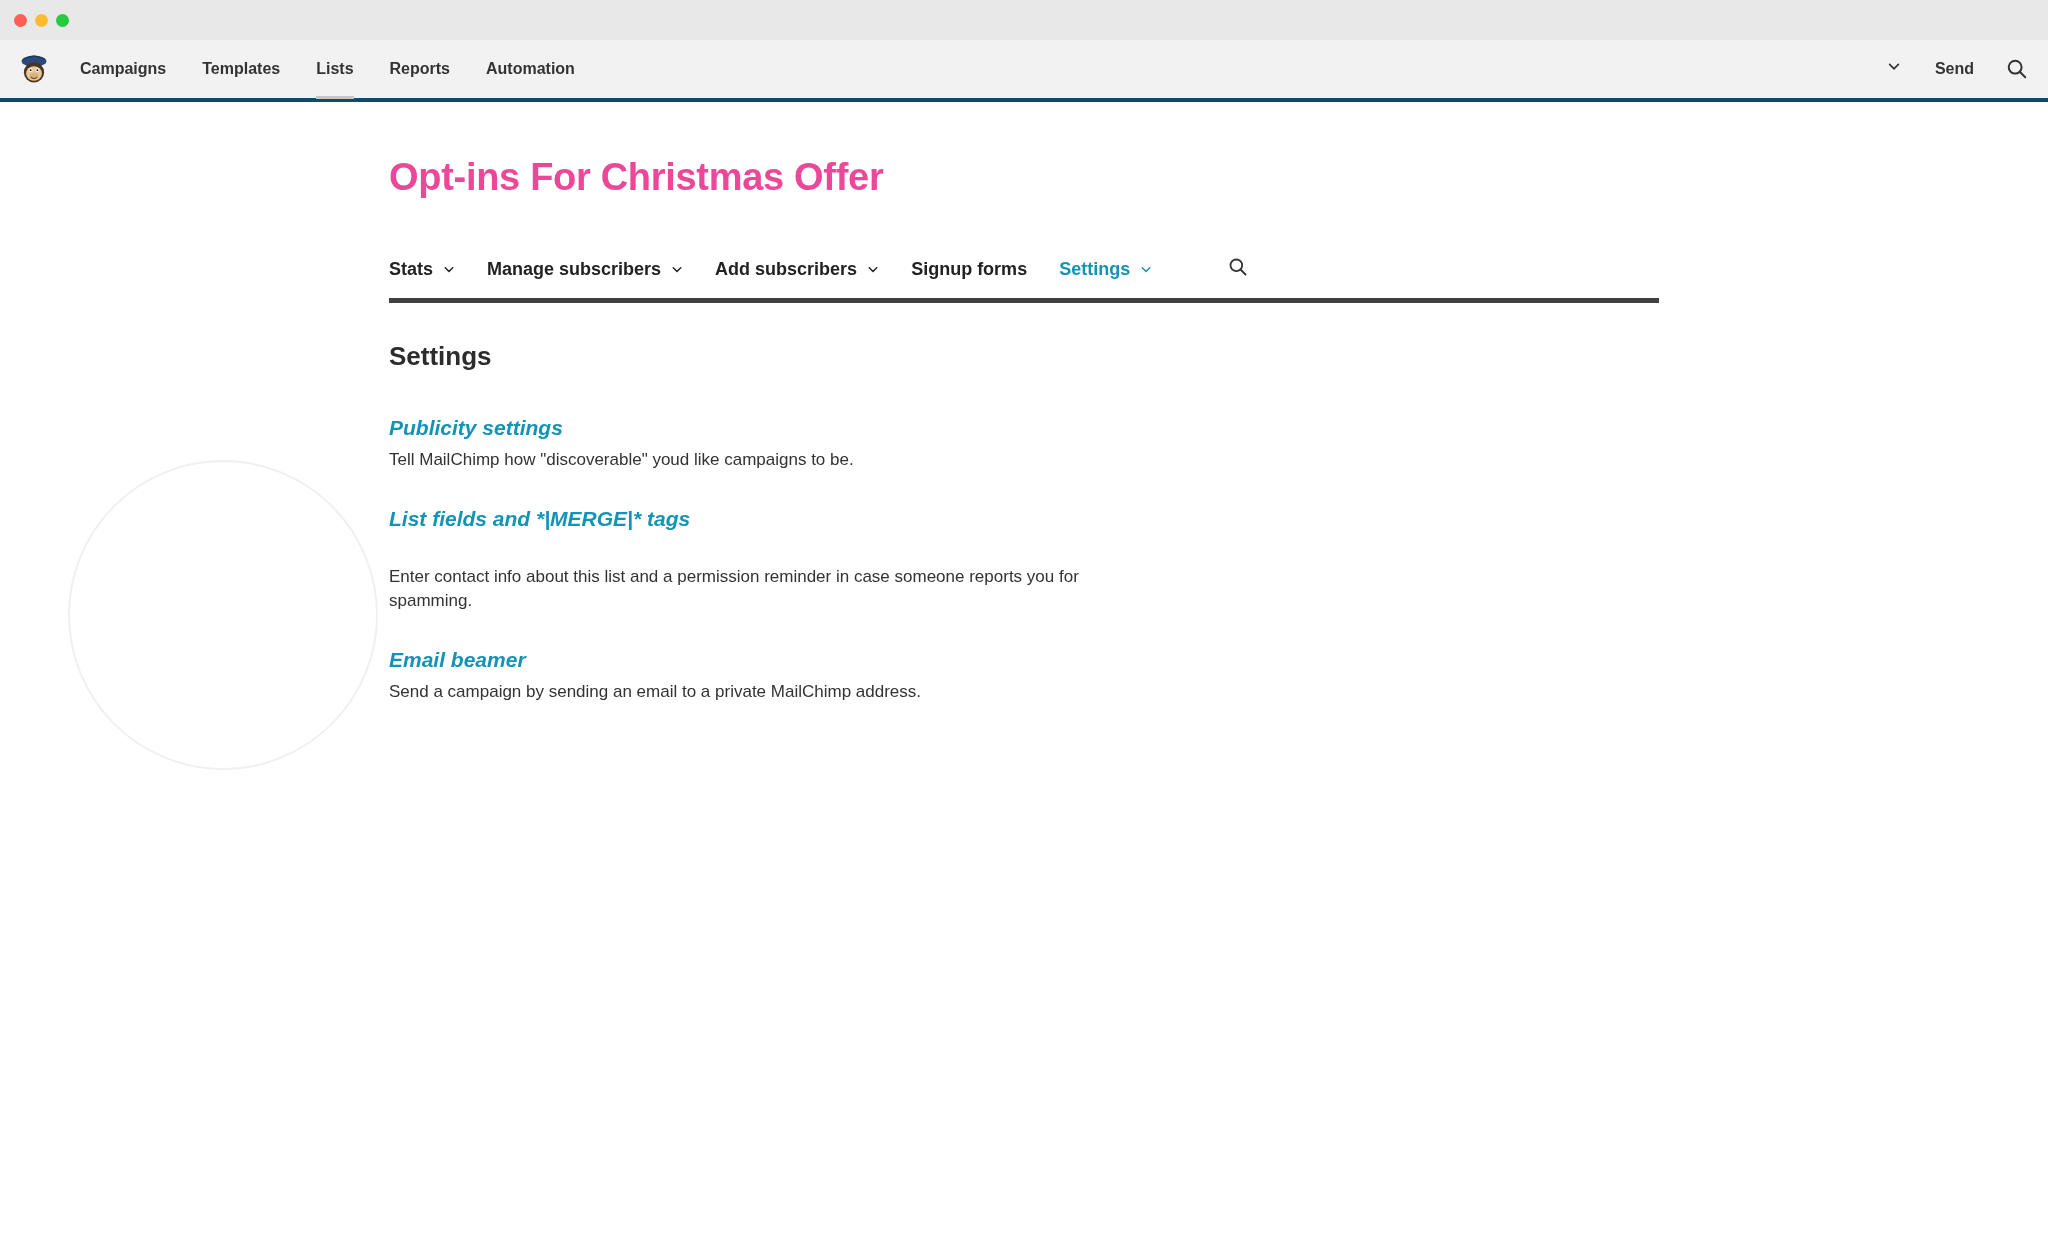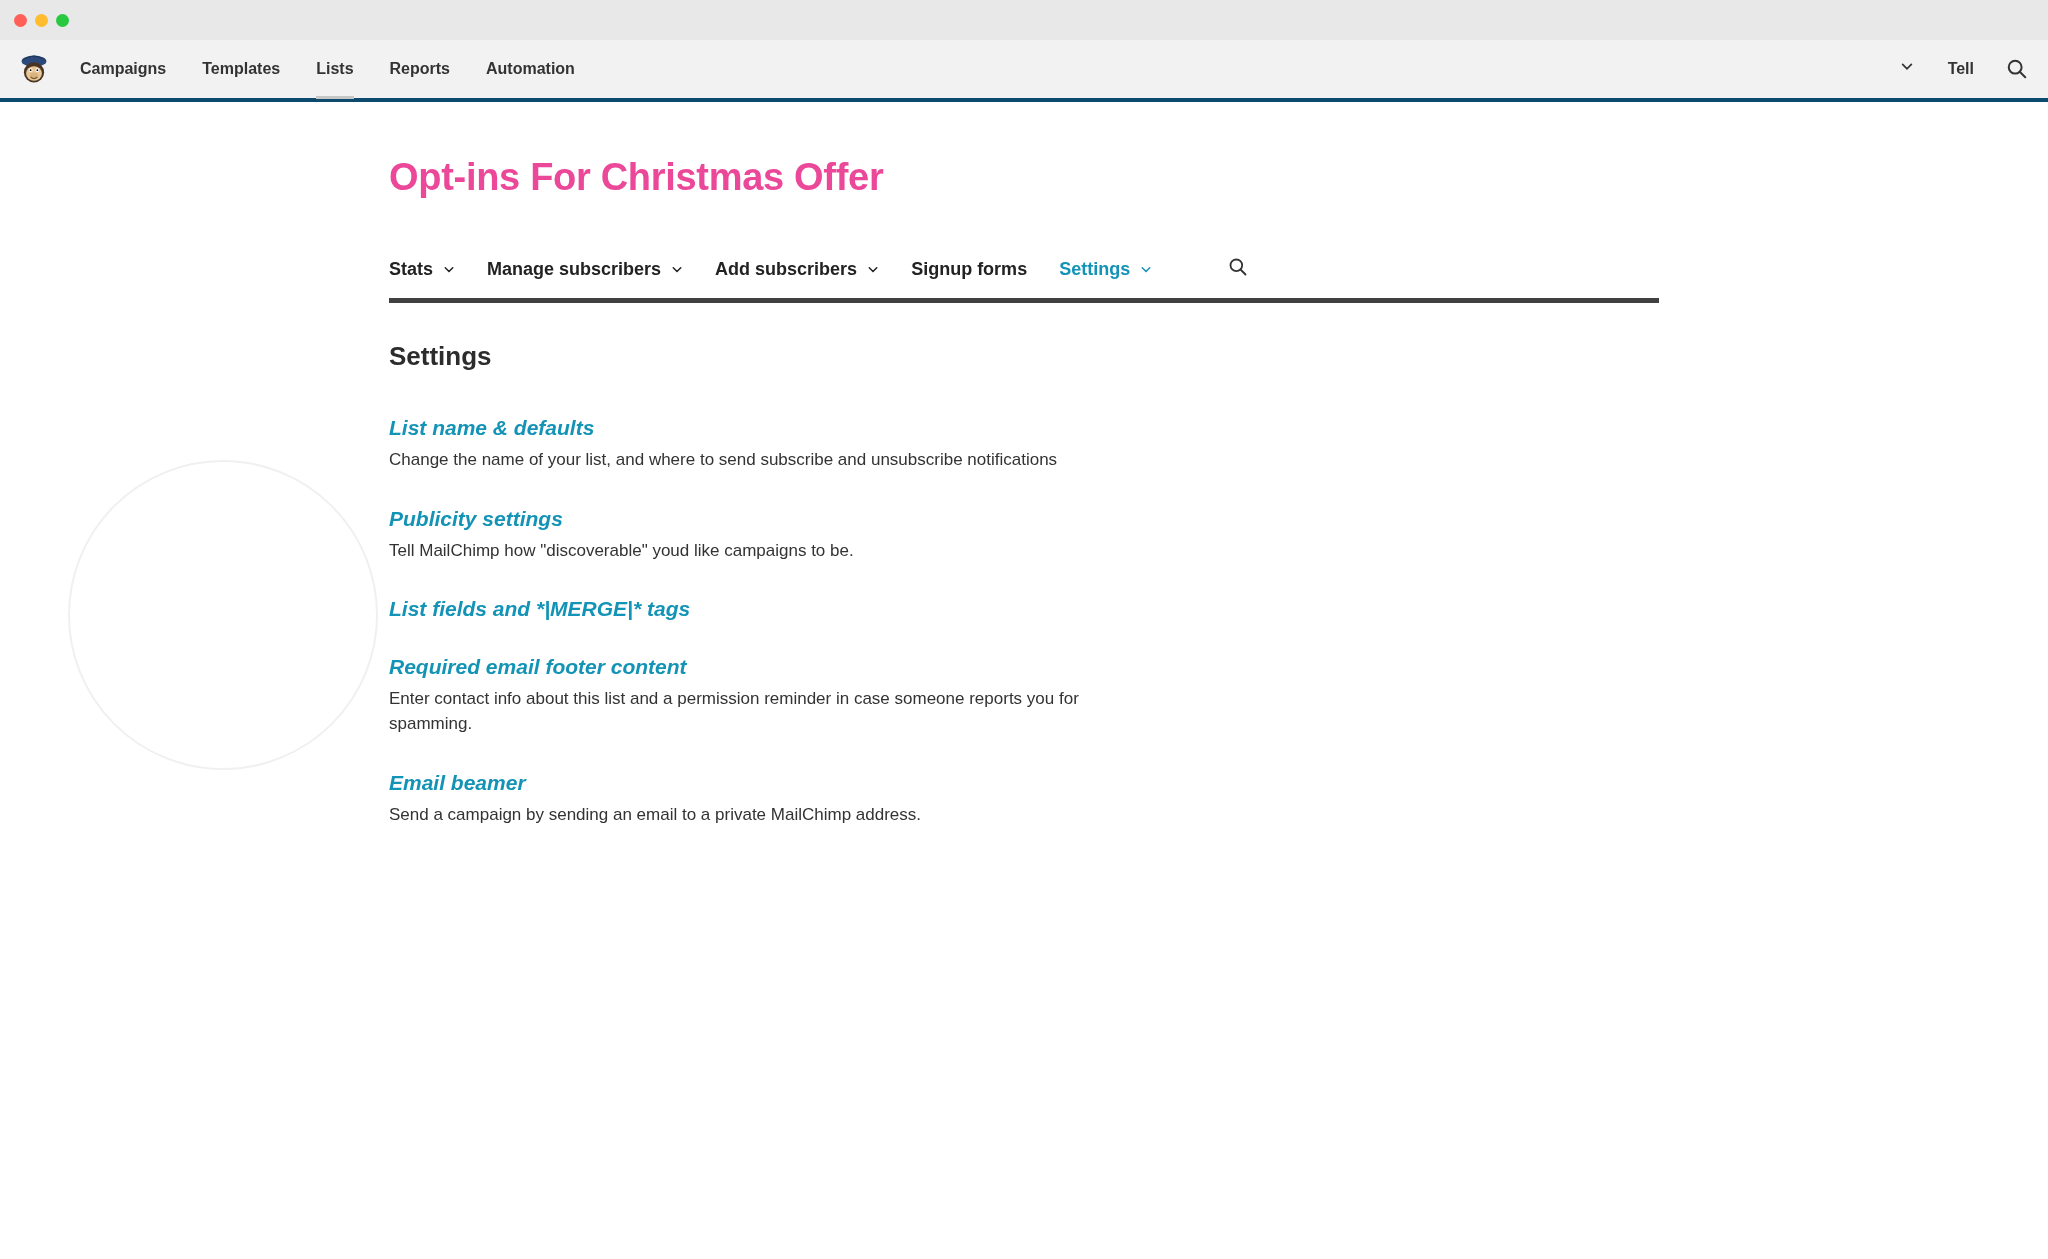--- a/index.html
+++ b/index.html
@@ -91,21 +91,21 @@
     <span class="nav-item active">Lists</span>
     <span class="nav-item">Reports</span>
     <span class="nav-item">Automation</span>
   </div>
   <div class="nav-right">
     <span class="caret-wrap">
       <svg width="14" height="14" viewBox="0 0 16 16">
           <path d="M3 5 L8 10 L13 5" stroke="#333" stroke-width="2" fill="none" stroke-linecap="round"></path>
         </svg>
     </span>
-    <span class="help-link">Tell</span>
+    <span class="help-link">Send</span>
     <span class="search-btn">
       <svg width="22" height="22" viewBox="0 0 24 24">
           <circle cx="10" cy="10" r="7" stroke="#333" stroke-width="2.2" fill="none"></circle>
           <line x1="15" y1="15" x2="21" y2="21" stroke="#333" stroke-width="2.2" stroke-linecap="round"></line>
         </svg>
     </span>
   </div>
 </div>
 
 <div class="container">
@@ -151,36 +151,31 @@
     <span class="subtab-search">
       <svg width="20" height="20" viewBox="0 0 24 24">
           <circle cx="10" cy="10" r="7" stroke="#333" stroke-width="2.2" fill="none"></circle>
           <line x1="15" y1="15" x2="21" y2="21" stroke="#333" stroke-width="2.2" stroke-linecap="round"></line>
         </svg>
     </span>
   </div>
 
   <h2 class="section-heading">Settings</h2>
 
-  <div class="settings-item">
-    <h3>List name &amp; defaults</h3>
-    <p><span>Change the name of your list, and where to send subscribe and unsubscribe notifications</span></p>
-  </div>
 
   <div class="settings-item">
     <h3>Publicity settings</h3>
     <p><span>Tell MailChimp how "discoverable" youd like campaigns to be.</span></p>
   </div>
 
   <div class="settings-item">
     <h3>List fields and *|MERGE|* tags</h3>
   </div>
 
   <div class="settings-item">
-    <h3>Required email footer content</h3>
     <p><span>Enter contact info about this list and a permission reminder in case someone reports you for spamming.</span></p>
   </div>
 
   <div class="settings-item">
     <h3>Email beamer</h3>
     <p><span>Send a campaign by sending an email to a private MailChimp address.</span></p>
   </div>
 
 </div>
 

